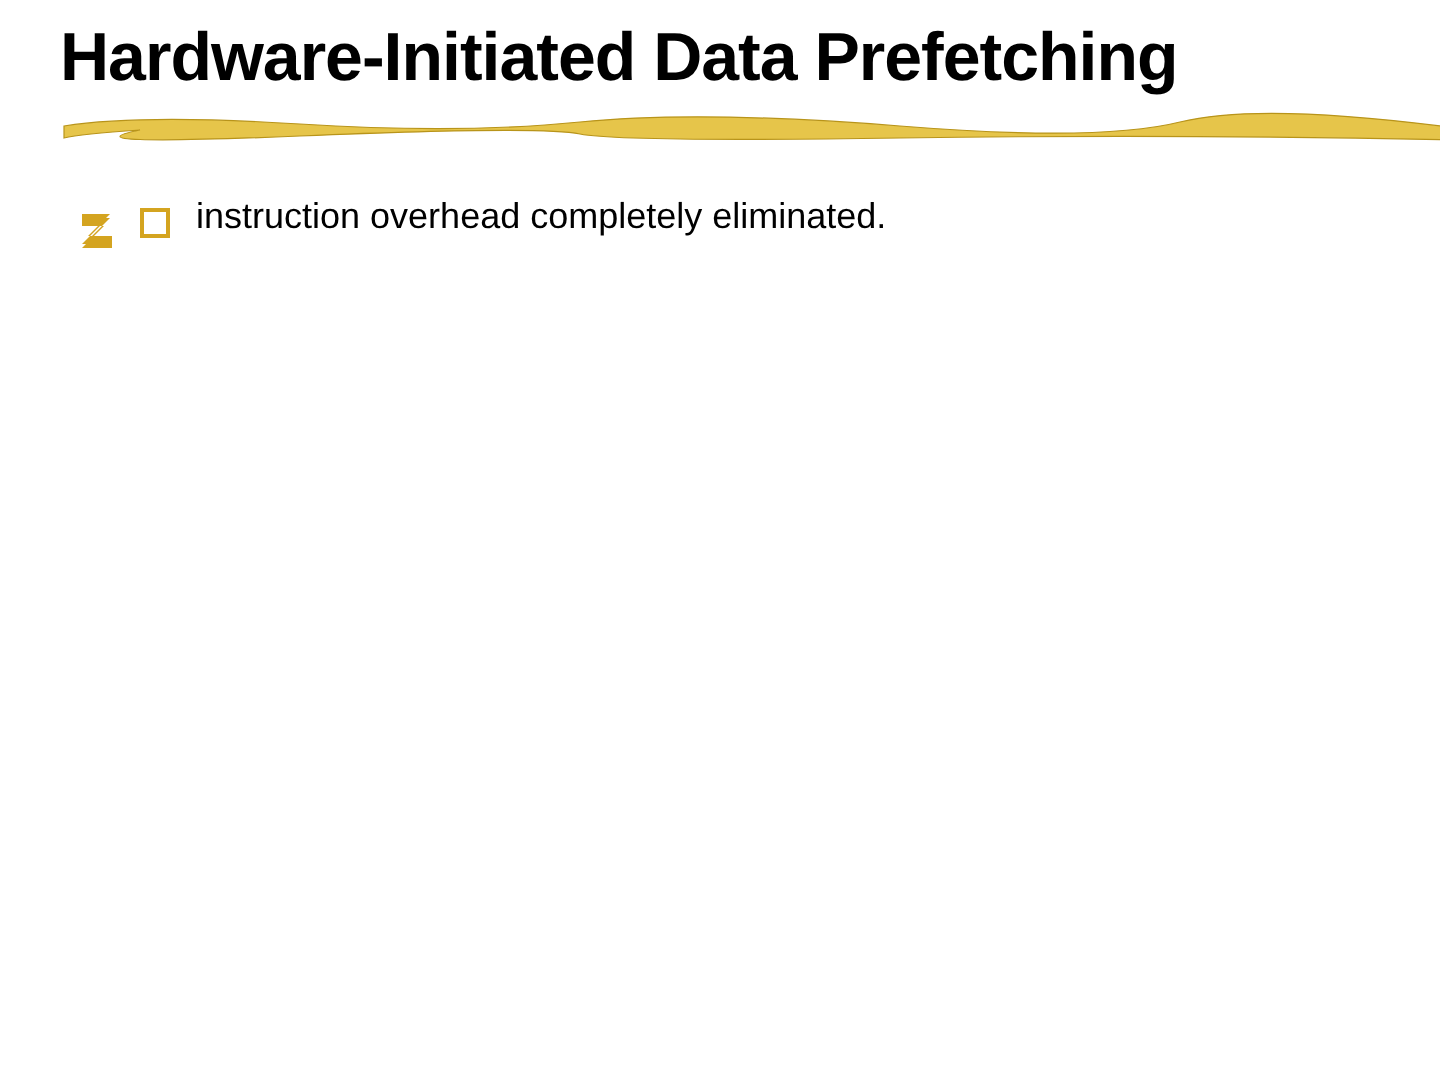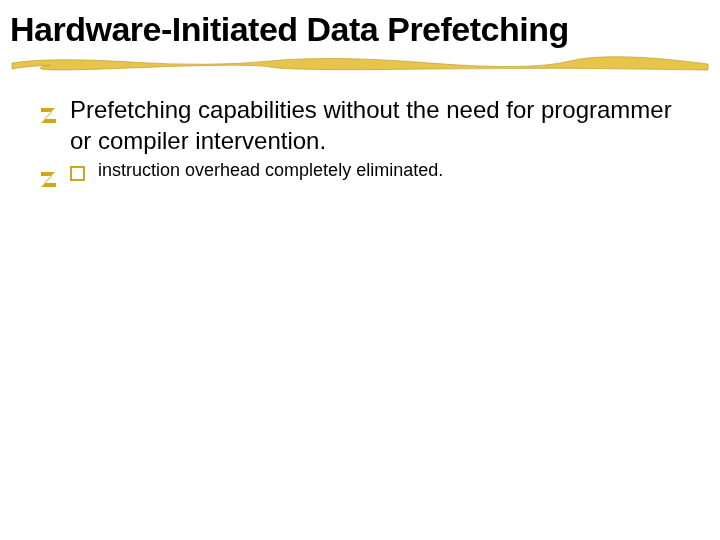--- a/index.html
+++ b/index.html
@@ -5,21 +5,21 @@
   * { margin: 0; padding: 0; box-sizing: border-box; }
   body {
     width: 720px;
     height: 540px;
     background: #ffffff;
     font-family: Verdana, Geneva, sans-serif;
     overflow: hidden;
     position: relative;
   }
   .title-block {
-    padding: 10px 18px 0 10px;
+    padding: 10px 18px 0 30px;
   }
   .title {
     font-family: Arial, Helvetica, sans-serif;
     font-weight: 900;
     font-size: 34px;
     line-height: 1.15;
     color: #000;
     letter-spacing: -0.5px;
   }
   .underline-wrap {
@@ -78,21 +78,20 @@
 </div>
 
 <div class="content">
 
   <div class="lvl1">
     <span class="bullet">
       <svg width="17" height="17" viewBox="0 0 17 17">
         <path d="M1 1 L15 1 L4 12 L16 12 L16 16 L1 16 L12 5 L1 5 Z" fill="#d4a420"></path>
       </svg>
     </span>
-    <span>Prefetching capabilities without the need for programmer or compiler intervention.</span>
   </div>
 
   <div class="lvl1">
     <span class="bullet">
       <svg width="17" height="17" viewBox="0 0 17 17">
         <path d="M1 1 L15 1 L4 12 L16 12 L16 16 L1 16 L12 5 L1 5 Z" fill="#d4a420"></path>
       </svg>
     </span>
   </div>
 

